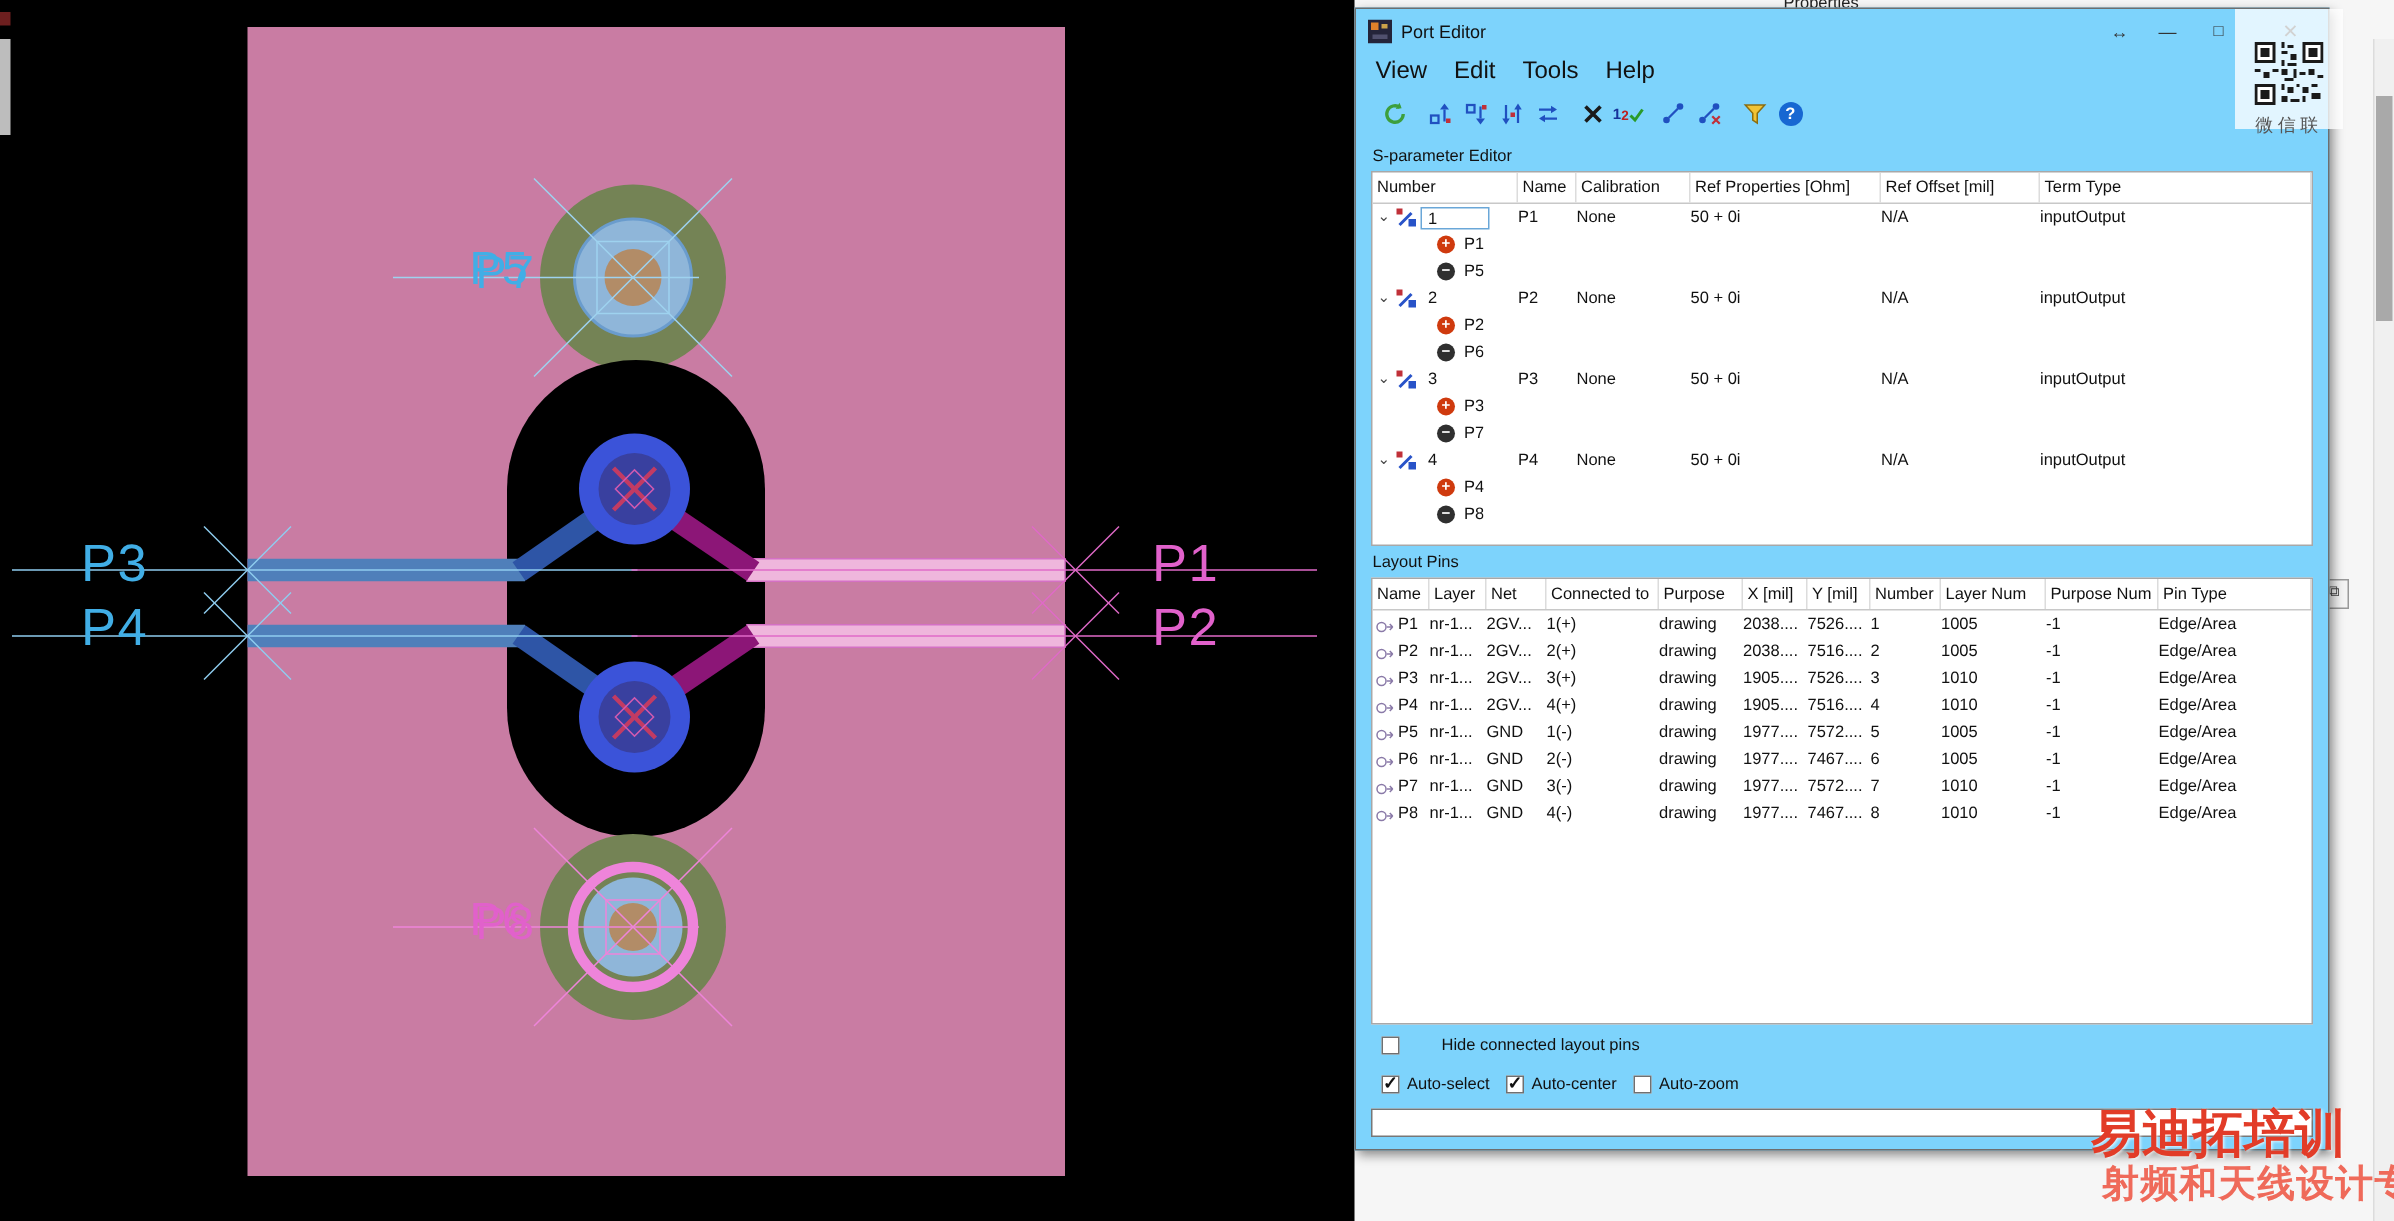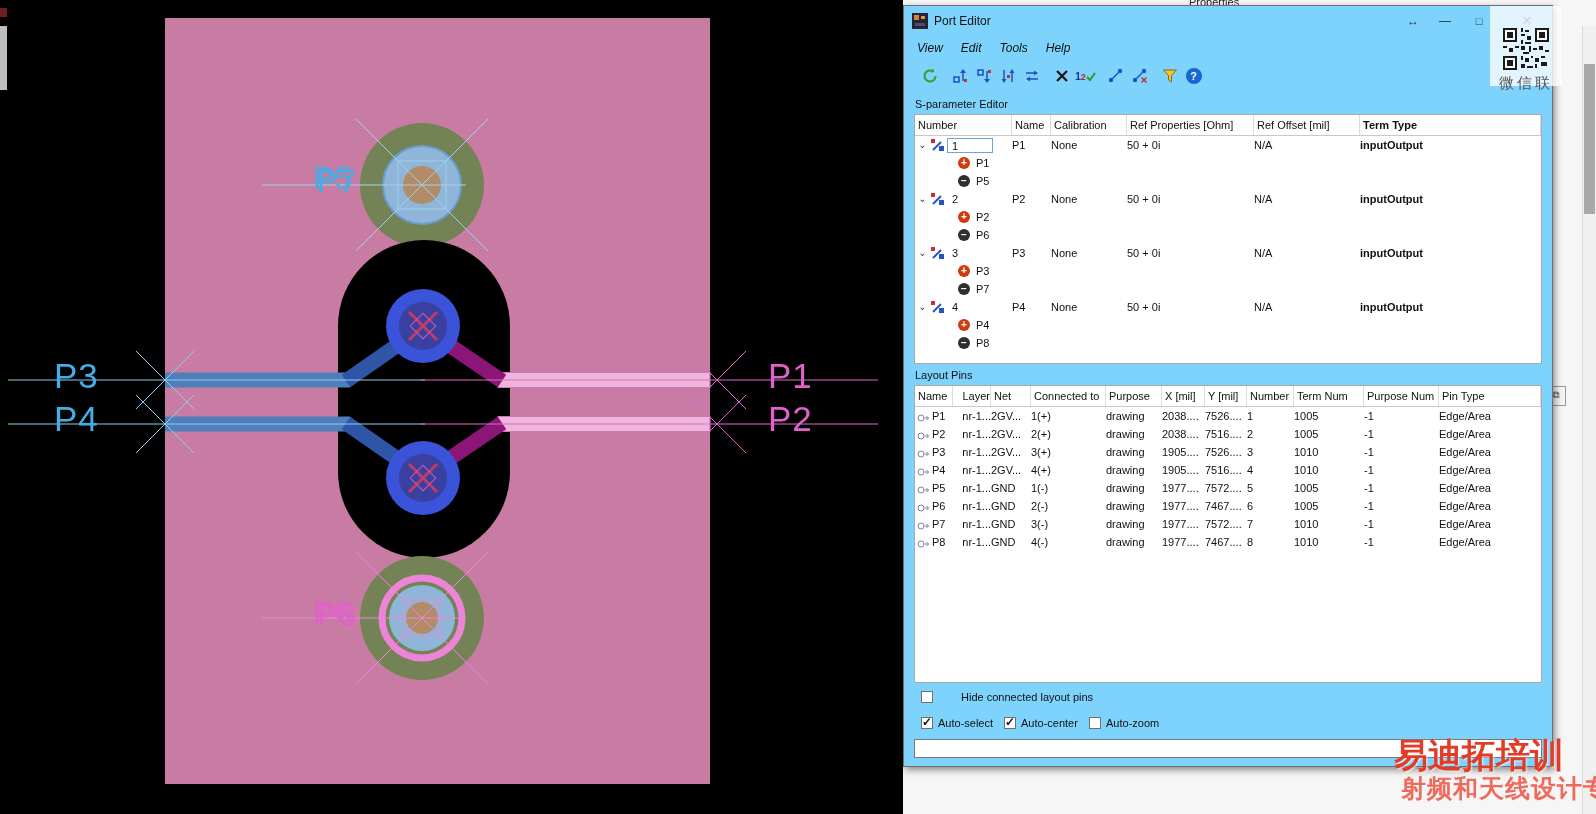--- a/index.html
+++ b/index.html
@@ -28,21 +28,21 @@
   
   .port-editor{position:absolute;left:903px;top:5px;width:650px;height:762px;background:#7dd3fc;
                border:1px solid #6e6e6e;box-shadow:2px 3px 7px rgba(0,0,0,.45);z-index:5;box-sizing:border-box;font-size:12px;color:#111;}
   .titlebar{position:relative;height:30px;}
   .title-icon{position:absolute;left:8px;top:7px;width:16px;height:16px;}
   .title-text{position:absolute;left:30px;top:8px;font-size:12px;color:#111;}
   .tb-btn{position:absolute;top:6px;width:22px;height:18px;text-align:center;font-size:12px;color:#333;line-height:18px;}
   .tb-float{right:128px;} .tb-min{right:96px;} .tb-max{right:62px;font-size:11px;} .tb-close{right:14px;font-size:13px;}
 
   .menubar{display:flex;align-items:center;height:24px;padding:0 4px;}
-  .menu-item{padding:2px 9px;font-size:12px;color:#111;font-style:italic;}
+  .menu-item{padding:2px 9px;font-size:16px;color:#111;}
 
   .toolbar{display:flex;align-items:center;height:32px;padding:0 6px 0 14px;}
   .tool-btn{width:23px;height:23px;display:flex;align-items:center;justify-content:center;margin-right:1px;}
   .tool-gap{width:6px;}
   .renum{display:inline-flex;align-items:flex-end;font-size:10px;font-weight:bold;color:#16329a;}
   .renum i{font-style:normal;color:#b22;font-size:9px;}
   .help-ico{width:16px;height:16px;border-radius:50%;background:#1767d2;color:#fff;font-size:11px;font-weight:bold;
             display:inline-flex;align-items:center;justify-content:center;}
 
   .section-label{position:absolute;left:11px;font-size:11px;color:#111;}
@@ -50,22 +50,22 @@
 
   .grid-table{position:absolute;left:10px;width:628px;border:1px solid #a8a8a8;box-sizing:border-box;
               background:#fff;font-size:11px;overflow:hidden;}
   .sparam-table{top:108px;height:250px;}
   .pins-table{top:379px;height:298px;}
   .thead{display:flex;height:20px;line-height:20px;border-bottom:1px solid #c8c8c8;}
   .thead span{border-right:1px solid #dcdcdc;padding-left:3px;box-sizing:border-box;overflow:hidden;white-space:nowrap;}
   .srow,.prow{display:flex;height:18px;line-height:18px;white-space:nowrap;}
   .srow span,.prow span{overflow:hidden;box-sizing:border-box;}
 
-  .c-num{width:97px;} .c-name{width:39px;} .c-cal{width:76px;} .c-imp{width:127px;} .c-off{width:106px;} .c-term{flex:1;font-weight:bold;}
-  .p-name{width:38px;} .p-layer{width:38px;text-align:right;} .p-net{width:40px;} .p-conn{width:75px;} .p-purp{width:56px;}
+  .c-num{width:97px;} .c-name{width:39px;} .c-cal{width:76px;} .c-imp{width:127px;} .c-off{width:106px;} .c-term{flex:1;}
+  .p-name{width:38px;} .p-layer{width:38px;} .p-net{width:40px;} .p-conn{width:75px;} .p-purp{width:56px;}
   .p-x{width:43px;} .p-y{width:42px;} .p-num{width:47px;} .p-lnum{width:70px;} .p-pnum{width:75px;} .p-type{flex:1;}
 
   .cell-flex{display:flex;align-items:center;}
   .chev{width:15px;font-size:10px;color:#444;text-align:center;}
   .port-ico{width:17px;height:14px;}
   .num-box{border:1px solid #6aa7d8;background:#fff;width:46px;height:15px;line-height:14px;padding-left:4px;box-sizing:border-box;}
   .num-plain{padding-left:5px;}
   .child .c-num{padding-left:43px;display:flex;align-items:center;}
   .pm{width:12px;height:12px;min-width:12px;border-radius:50%;color:#fff;font-size:10px;line-height:12px;text-align:center;
       margin-right:6px;font-weight:bold;}
@@ -75,21 +75,21 @@
   .cb{display:flex;align-items:center;gap:5px;font-size:11px;position:absolute;color:#111;}
   .cb-hide{left:17px;top:685px;gap:28px;} .cb-sel{left:17px;top:711px;text-align:right;} .cb-cen{left:100px;top:711px;} .cb-zoom{left:185px;top:711px;}
   .box{width:12px;height:12px;min-width:12px;border:1px solid #707070;background:#fff;display:inline-block;position:relative;box-sizing:border-box;}
   .box.checked::after{content:"✓";position:absolute;left:0;top:-3px;font-size:12px;color:#111;font-weight:bold;}
   .cmd-input{position:absolute;left:10px;top:733px;width:628px;height:19px;border:1px solid #777;box-sizing:border-box;
              font-size:11px;padding:0 3px;background:#fff;}
 
   
   .qr{position:absolute;left:1490px;top:6px;width:72px;height:80px;background:rgba(255,255,255,.78);z-index:15;text-align:center;}
   .qr svg{margin-top:22px;}
-  .qr-caption{font-size:15px;color:#555;letter-spacing:3px;margin-top:0;}
+  .qr-caption{font-size:12px;color:#555;letter-spacing:3px;margin-top:0;}
   .wm1{position:absolute;left:1394px;top:733px;font-size:34px;font-weight:bold;color:#e23c28;z-index:30;
        text-shadow:1px 1px 2px rgba(255,255,255,.75);white-space:nowrap;}
   .wm2{position:absolute;left:1401px;top:772px;font-size:25px;font-weight:bold;color:#ef6a5a;z-index:30;white-space:nowrap;letter-spacing:1px;}
 </style>
 </head>
 <body>
 
 <div class="screen">
 
   <div class="canvas">
@@ -423,21 +423,21 @@
     <div class="grid-table pins-table">
       <div class="thead">
         <span class="p-name">Name</span>
         <span class="p-layer">Layer</span>
         <span class="p-net">Net</span>
         <span class="p-conn">Connected to</span>
         <span class="p-purp">Purpose</span>
         <span class="p-x">X [mil]</span>
         <span class="p-y">Y [mil]</span>
         <span class="p-num">Number</span>
-        <span class="p-lnum">Term Num</span>
+        <span class="p-lnum">Layer Num</span>
         <span class="p-pnum">Purpose Num</span>
         <span class="p-type">Pin Type</span>
       </div>
 
       <div class="prow">
         <span class="p-name cell-flex">
             <svg class="pin-ico" width="13" height="10">
               <circle cx="4" cy="5" r="3" fill="none" stroke="#8a7aa8"></circle>
               <path d="M7.5 5h4m0 0l-2-2m2 2l-2 2" stroke="#8a7aa8" fill="none"></path>
             </svg>

